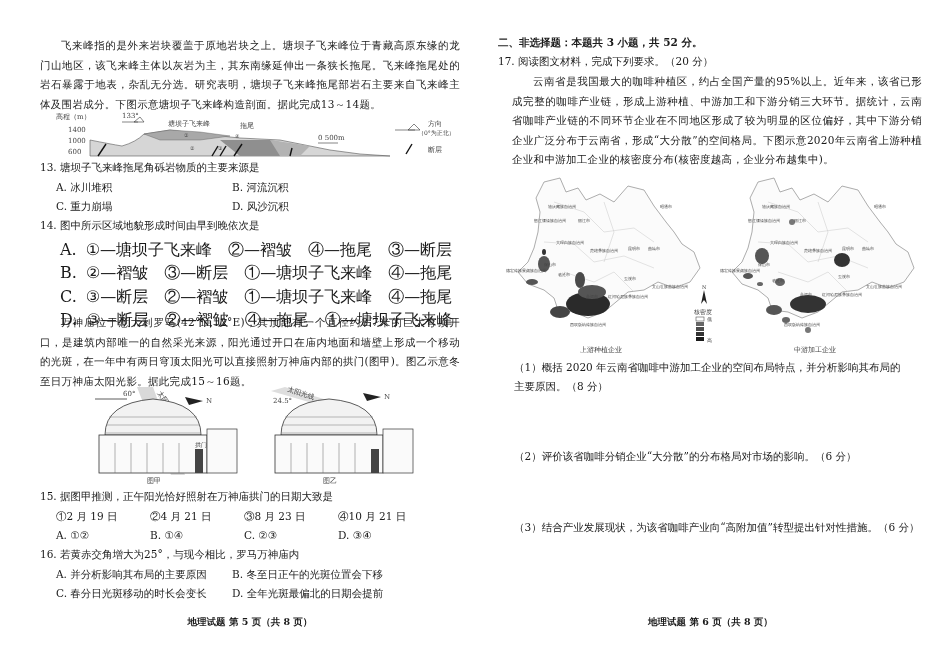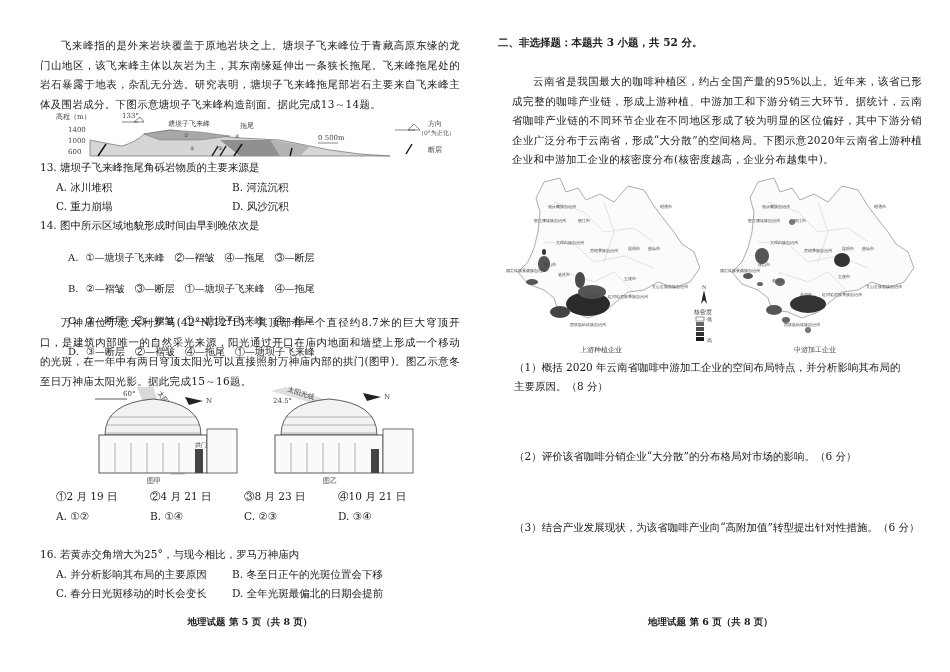--- a/index.html
+++ b/index.html
@@ -7,21 +7,21 @@
          font-family: "DejaVu Serif", "Liberation Serif", serif; color: #1a1a1a; }
   .page { position: absolute; top: 0; height: 672px; }
   .page-left { left: 40px; width: 420px; }
   .page-right { left: 498px; width: 425px; }
   .para { font-size: 10.5px; line-height: 19.5px; text-indent: 2em; margin: 0; letter-spacing: 0.3px; text-align: justify; }
   .q { font-size: 10.5px; line-height: 19.5px; margin: 0; }
   .opts { display: flex; font-size: 10.5px; line-height: 19.5px; padding-left: 16px; }
   .opts span { display: inline-block; }
   .opts.two span { width: 176px; }
   .opts.four span { width: 94px; }
-  .seq { font-size: 10px; line-height: 19.5px; padding-left: 16px; margin: 12px; word-spacing: 4px; }
+  .seq { font-size: 16px; line-height: 19.5px; padding-left: 16px; margin: 4px; word-spacing: 4px; }
   .footer { position: absolute; top: 604px; width: 100%; text-align: center; font-size: 9.5px; font-weight: bold; margin-top: 12px; }
   .section-title { font-size: 10.5px; font-weight: bold; line-height: 19.5px; margin: 0; }
   .cap { font-size: 7px; fill: #444; }
   .sub-q { font-size: 10.5px; line-height: 19px; margin: 0; padding-left: 16px; }
   svg text { font-family: "DejaVu Serif", "Liberation Serif", serif; }
 </style>
 </head>
 <body>
 
 <div class="page page-left">
@@ -138,20 +138,21 @@
             <line x1="84" y1="60" x2="84" y2="90"></line>
         </g>
         <rect x="112" y="46" width="30" height="44" fill="#fafafa" stroke="#333" stroke-width="0.7"></rect>
         <rect x="100" y="66" width="8" height="24" fill="#444"></rect>
         <text x="52" y="100" class="cap">图乙</text>
       </g>
     </svg>
   </div>
 
   <div style="position:absolute; top:487px; width:420px;">
+    <p class="q">15. 据图甲推测，正午阳光恰好照射在万神庙拱门的日期大致是</p>
     <div class="opts four">
       <span>①2 月 19 日</span>
       <span>②4 月 21 日</span>
       <span>③8 月 23 日</span>
       <span>④10 月 21 日</span>
     </div>
     <div class="opts four">
       <span>A. ①②</span>
       <span>B. ①④</span>
       <span>C. ②③</span>
@@ -169,20 +170,21 @@
       <span>C. 春分日光斑移动的时长会变长</span>
       <span>D. 全年光斑最偏北的日期会提前</span>
     </div>
   </div>
 
   <div class="footer">地理试题  第 5 页（共 8 页）</div>
 </div>
 
 <div class="page page-right">
   <p class="section-title" style="position:absolute; top:33px;">二、非选择题：本题共 3 小题，共 52 分。</p>
+  <p class="q" style="position:absolute; top:52px;">17. 阅读图文材料，完成下列要求。（20 分）</p>
   <p class="para" style="position:absolute; top:72px; width:410px; padding-left:14px;">云南省是我国最大的咖啡种植区，约占全国产量的95%以上。近年来，该省已形成完整的咖啡产业链，形成上游种植、中游加工和下游分销三大环节。据统计，云南省咖啡产业链的不同环节企业在不同地区形成了较为明显的区位偏好，其中下游分销企业广泛分布于云南省，形成“大分散”的空间格局。下图示意2020年云南省上游种植企业和中游加工企业的核密度分布(核密度越高，企业分布越集中)。</p>
 
   <div style="position:absolute; top:172px; left:6px; width:420px; height:186px;">
     <svg width="420" height="186" viewBox="0 0 420 186">
 
       <g>
         <path d="M40,10 L56,6 L62,20 L74,16 L82,28 L96,22 L110,30 L124,14 L140,18 L150,34 L162,50 L170,60 L178,72 L190,80 L196,96 L186,110 L170,116 L154,110 L140,118 L124,120 L112,130 L100,140 L84,146 L70,140 L54,138 L50,126 L40,118 L24,112 L14,100 L24,90 L30,76 L34,60 L36,40 L32,26 Z" fill="#fbfbfb" stroke="#8a8a8a" stroke-width="0.7"></path>
         <g stroke="#c8c8c8" stroke-width="0.5" fill="none">
           <path d="M50,30 L80,40 L100,60 L130,56 L150,70"></path>
           <path d="M40,70 L70,72 L90,90 L120,84 L150,96"></path>

